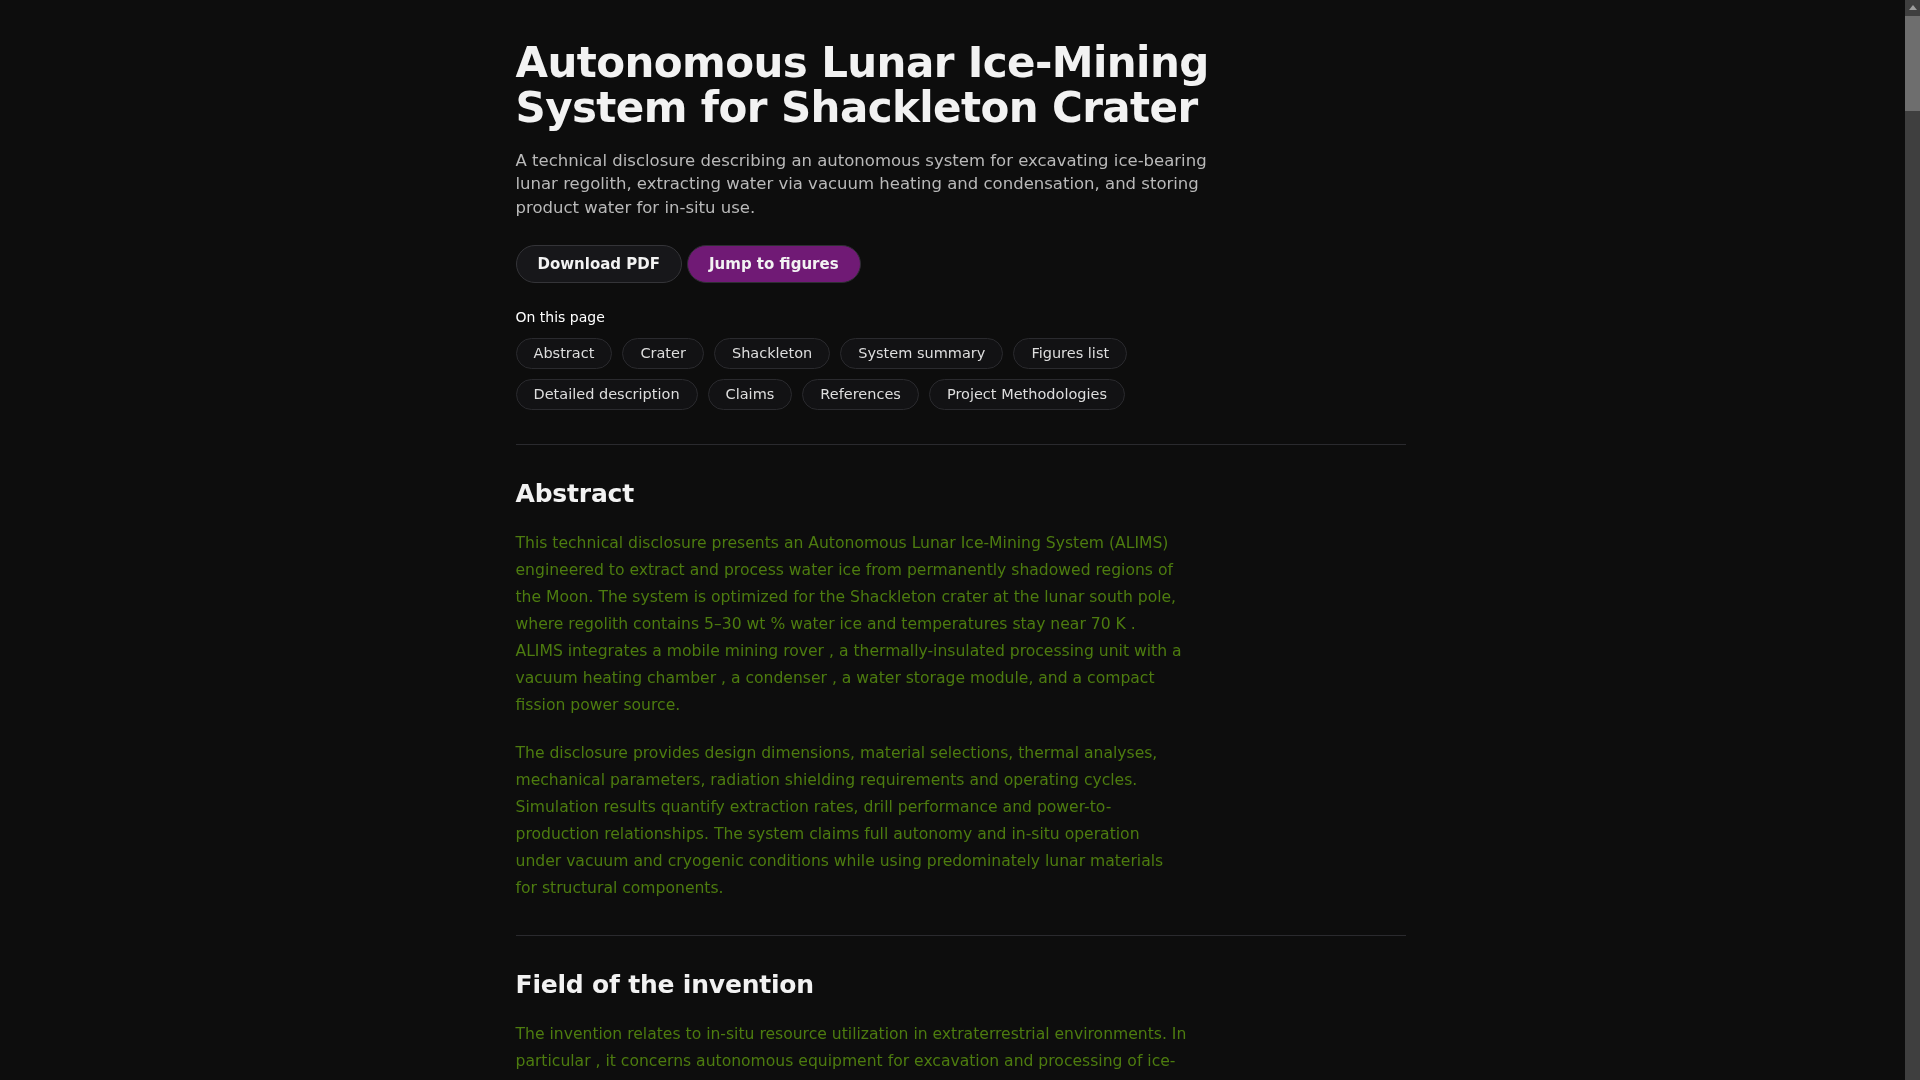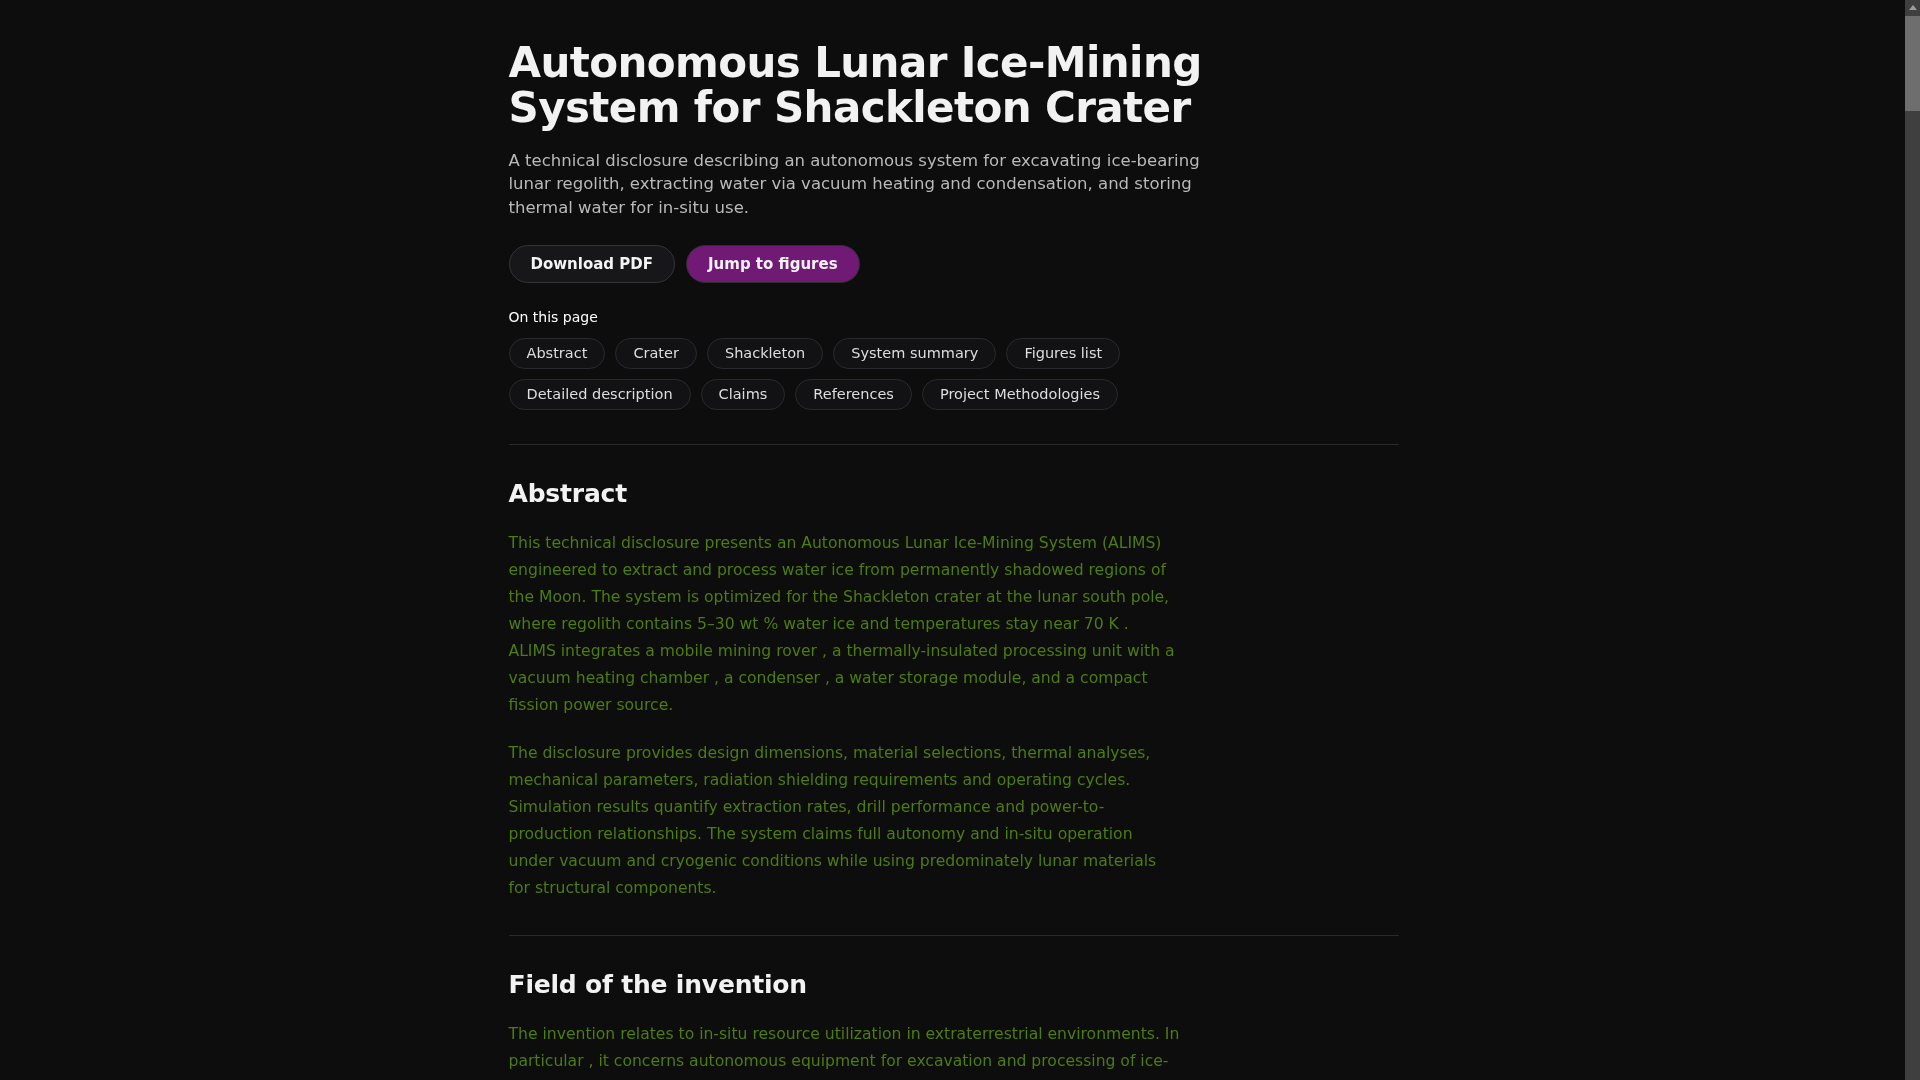--- a/index.html
+++ b/index.html
@@ -14,21 +14,21 @@
   body {
     background: #0d0d0d;
     font-family: "DejaVu Sans", "Liberation Sans", sans-serif;
     color: #e8e8e8;
     position: relative;
   }
 
   
   .viewport {
     position: absolute;
-    top: 0; left: 1px;
+    top: 0; left: 8px;
     width: 1905px;
     height: 1080px;
     overflow: hidden;
     background: #0d0d0d;
   }
 
   .page {
     width: 1905px;
     padding-top: 40px;
     padding-bottom: 60px;
@@ -56,21 +56,21 @@
     line-height: 1.42;
     color: #b9b9b9;
     max-width: 700px;
     font-weight: 400;
     margin-bottom: 26px;
   }
 
   
   .actions {
     display: flex;
-    gap: 11px;
+    gap: 5px;
     margin-bottom: 26px;
   }
 
   .btn {
     display: inline-flex;
     align-items: center;
     justify-content: center;
     height: 38px;
     padding: 0 21px;
     border-radius: 999px;
@@ -194,21 +194,21 @@
 </style>
 </head>
 <body>
 
 <div class="viewport">
   <div class="page">
     <div class="container">
 
       <header>
         <h1 class="hero-title">Autonomous Lunar Ice-Mining System for Shackleton Crater</h1>
-        <p class="hero-sub">A technical disclosure describing an autonomous system for excavating ice-bearing lunar regolith, extracting water via vacuum heating and condensation, and storing thermal water for in-situ use.</p>
+        <p class="hero-sub">A technical disclosure describing an autonomous system for excavating ice-bearing lunar regolith, extracting water via vacuum heating and condensation, and storing product water for in-situ use.</p>
 
         <div class="actions">
           <button class="btn">Download PDF</button>
           <button class="btn secondary">Jump to figures</button>
         </div>
       </header>
 
       <nav>
         <div class="toc-label">On this page</div>
         <div class="toc-chips">

